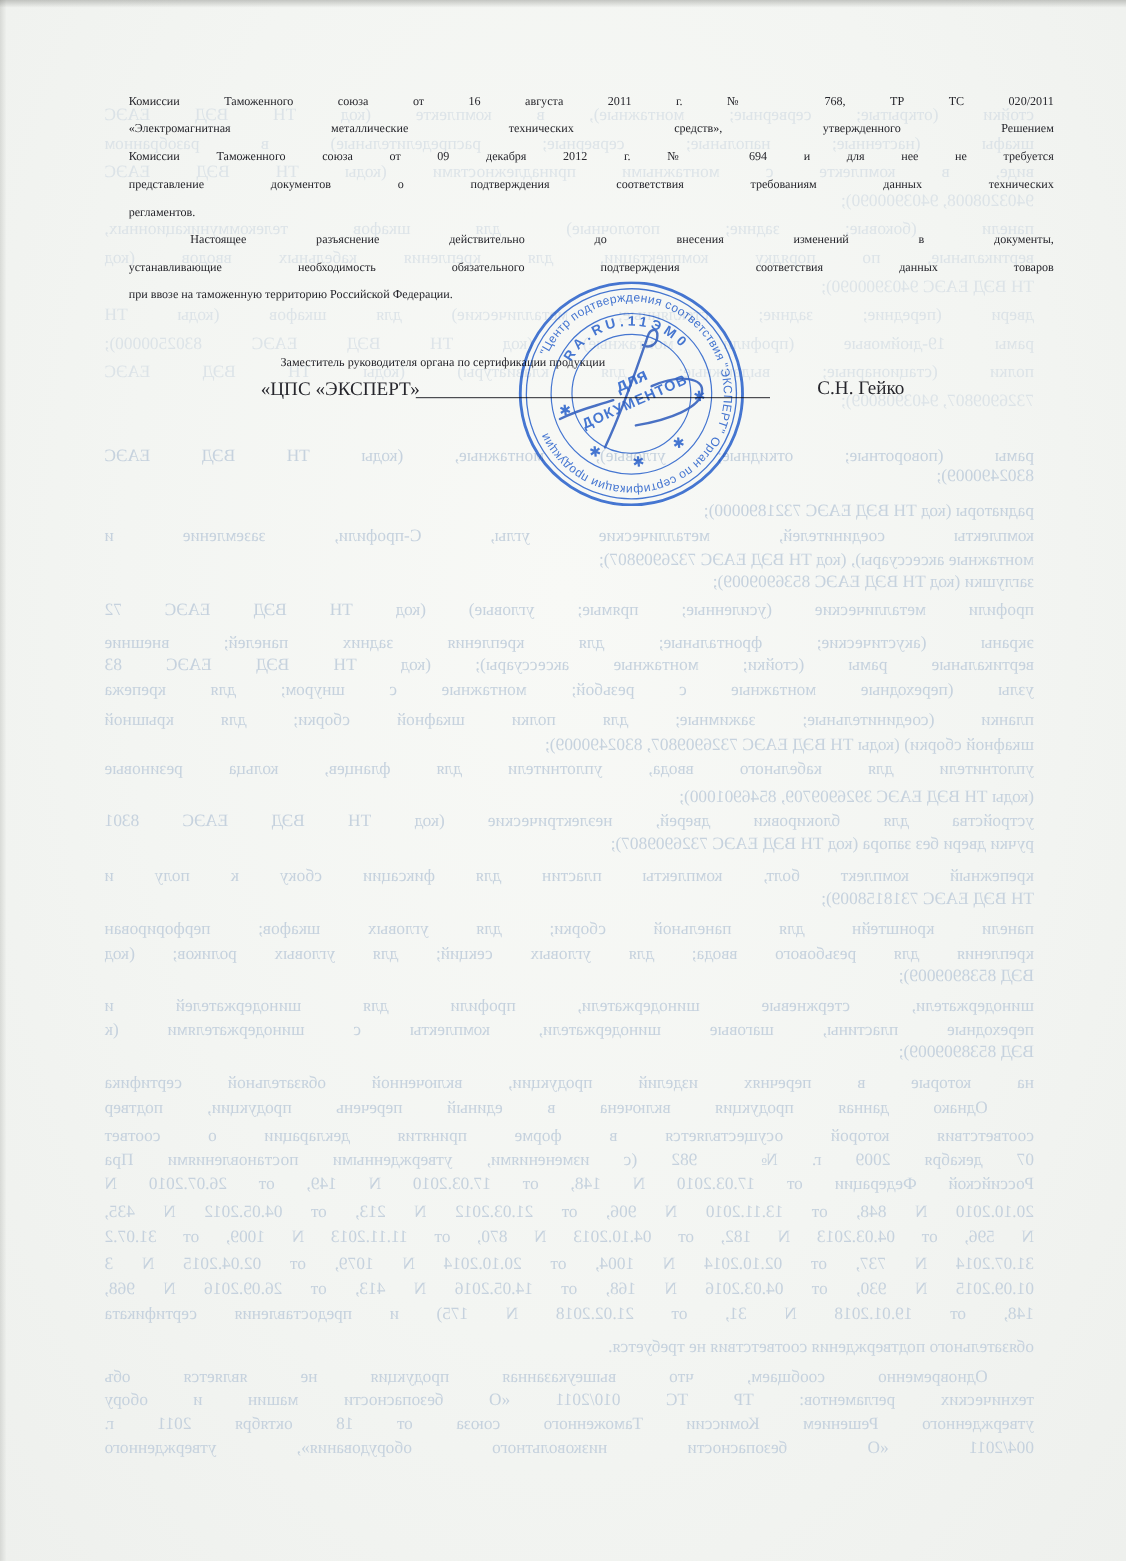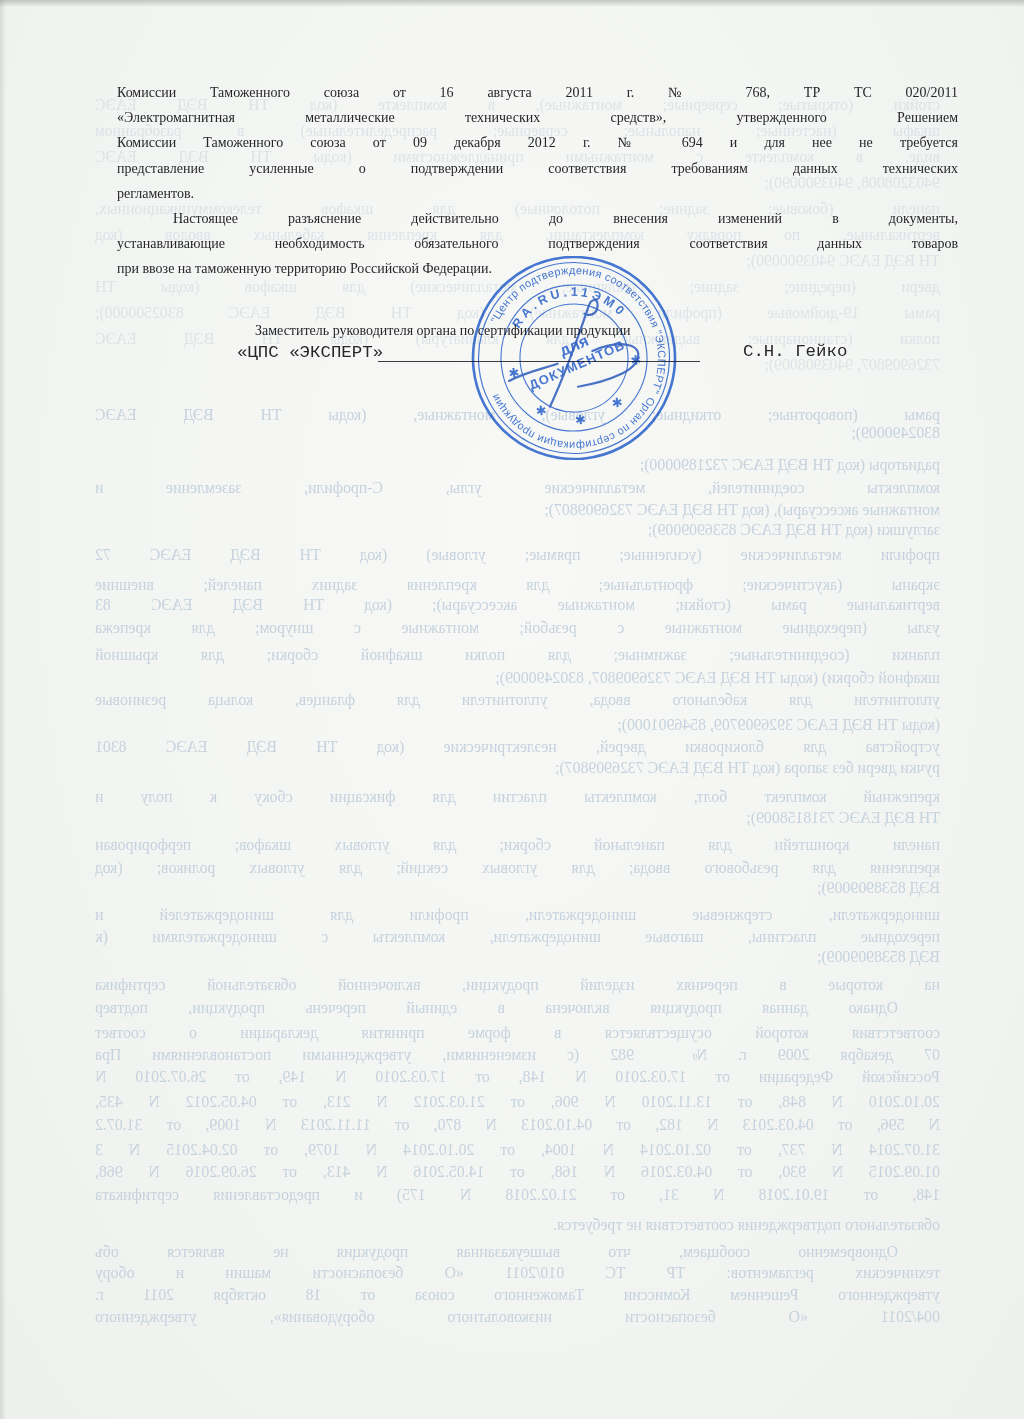--- a/index.html
+++ b/index.html
@@ -45,32 +45,32 @@
     white-space:nowrap;overflow:hidden;
     line-height:20px;
   }
   .bleed-line.full{text-align:justify;text-align-last:justify;}
   .bleed-line.short{width:auto;max-width:100%;}
   .bleed-line.indent{text-align:justify;text-align-last:justify;text-indent:42px;}
   .bleed-line.faint{opacity:.5;}
   
   .main-text{
     position:absolute;left:117px;top:80px;width:841px;z-index:2;
-    color:var(--ink);font-size:14px;line-height:25.2px;
+    color:var(--ink);font-size:11px;line-height:25.2px;
   }
   .pline{text-align:justify;text-align-last:justify;}
   .pline.last{text-align-last:left;}
   .pline.indent{text-indent:56px;}
   .signer-title{
     margin-top:36px;margin-left:138px;
     color:var(--ink);
   }
   .org-row{
     position:absolute;left:117px;top:340px;width:841px;height:44px;z-index:2;
-    color:var(--ink);font-size:17.4px;font-family:Liberation Mono, monospace;
+    color:var(--ink);font-size:17.4px;
   }
   .org-name{position:absolute;left:120px;top:3px;}
   .sig-line{
     position:absolute;left:261px;top:21px;width:322px;height:0;
     border-top:1.6px solid #3a3a40;
   }
   .signer-name{position:absolute;left:601px;top:2px;margin-left:25px;}
   
   .stamp{
     position:absolute;left:467px;top:256px;width:214px;height:204px;z-index:3;
@@ -145,21 +145,21 @@
       <div class="bleed-line full" style="top: 1263px;">технических регламентов: ТР ТС 010/2011 «О безопасности машин и обору</div>
       <div class="bleed-line full" style="top: 1285px;">утвержденного Решением Комиссии Таможенного союза от 18 октября 2011 г.</div>
       <div class="bleed-line full" style="top: 1307px;">004/2011 «О безопасности низковольтного оборудования», утвержденного</div>
     </div>
 
   <div class="main-text">
     <div id="paragraph-0">
         <div class="pline">Комиссии Таможенного союза от 16 августа 2011 г. № 768, ТР ТС 020/2011</div>
         <div class="pline">«Электромагнитная металлические технических средств», утвержденного Решением</div>
         <div class="pline">Комиссии Таможенного союза от 09 декабря 2012 г. № 694 и для нее не требуется</div>
-        <div class="pline">представление усиленные о подтверждении соответствия требованиям данных технических</div>
+        <div class="pline">представление документов о подтверждения соответствия требованиям данных технических</div>
         <div class="pline last">регламентов.</div>
       </div>
     <div id="paragraph-1">
         <div class="pline indent">Настоящее разъяснение действительно до внесения изменений в документы,</div>
         <div class="pline">устанавливающие необходимость обязательного подтверждения соответствия данных товаров</div>
         <div class="pline last">при ввозе на таможенную территорию Российской Федерации.</div>
       </div>
     <div class="signer-title">Заместитель руководителя органа по сертификации продукции</div>
   </div>
 

